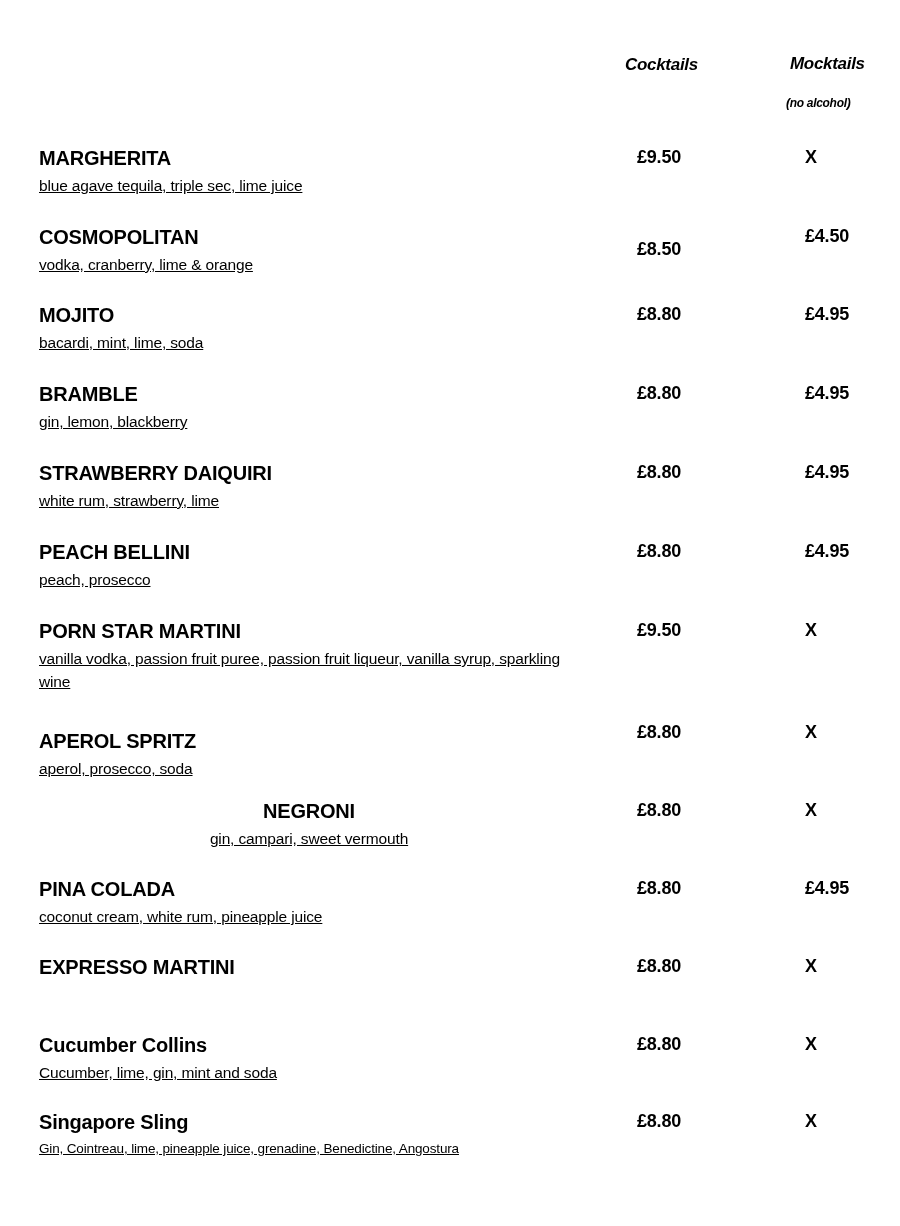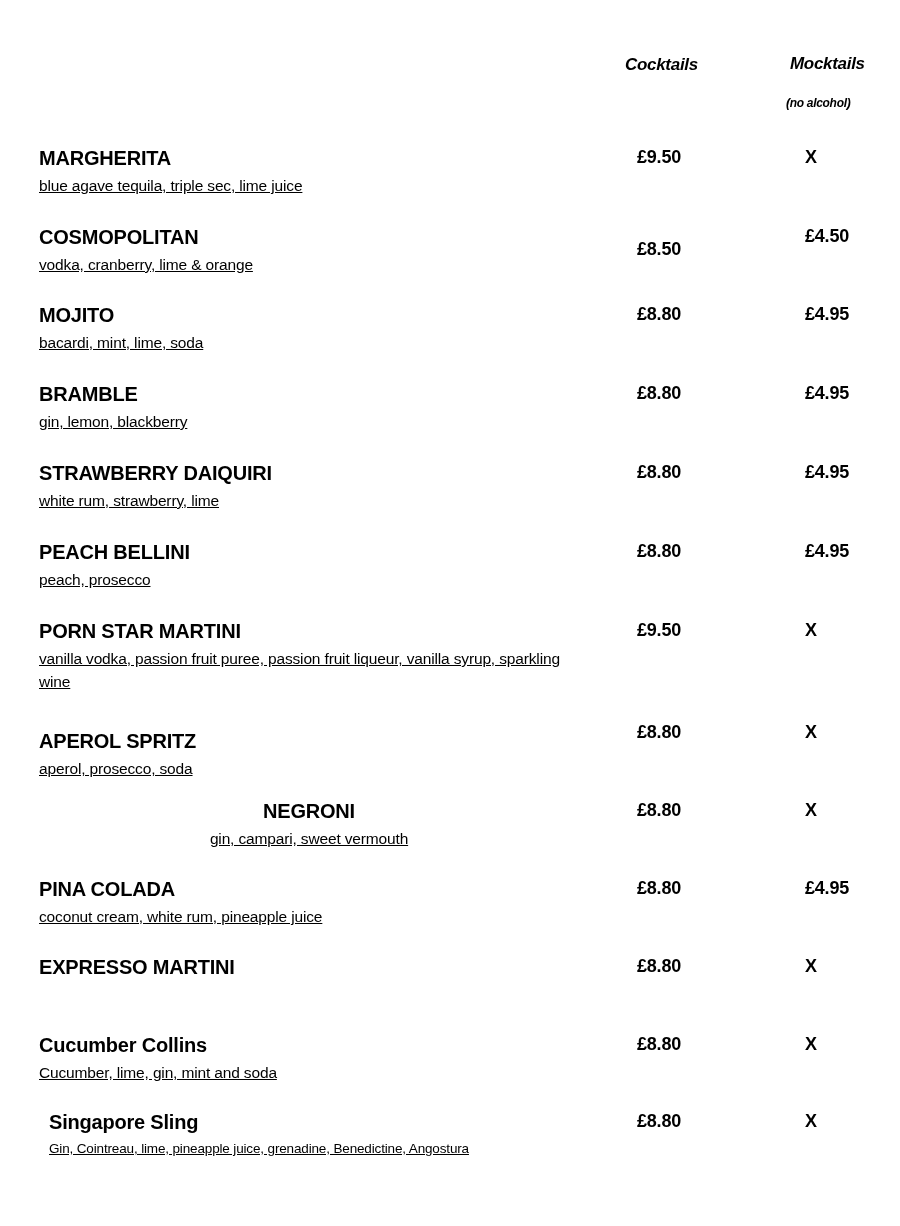--- a/index.html
+++ b/index.html
@@ -117,19 +117,19 @@
   <div class="price cocktail-price" style="top:955px;">£8.80</div>
   <div class="price mocktail-price" style="top:955px;">X</div>
 
   <div class="item" style="top:1033px;">
     <div class="item-name">Cucumber Collins</div>
     <div class="item-desc">Cucumber, lime, gin, mint and soda</div>
   </div>
   <div class="price cocktail-price" style="top:1033px;">£8.80</div>
   <div class="price mocktail-price" style="top:1033px;">X</div>
 
-  <div class="item" style="top:1110px;margin-left:10px;">
+  <div class="item" style="top:1110px;">
     <div class="item-name">Singapore Sling</div>
     <div class="item-desc small">Gin, Cointreau, lime, pineapple juice, grenadine, Benedictine, Angostura</div>
   </div>
   <div class="price cocktail-price" style="top:1110px;">£8.80</div>
   <div class="price mocktail-price" style="top:1110px;">X</div>
 </div>
 
 </body></html>

